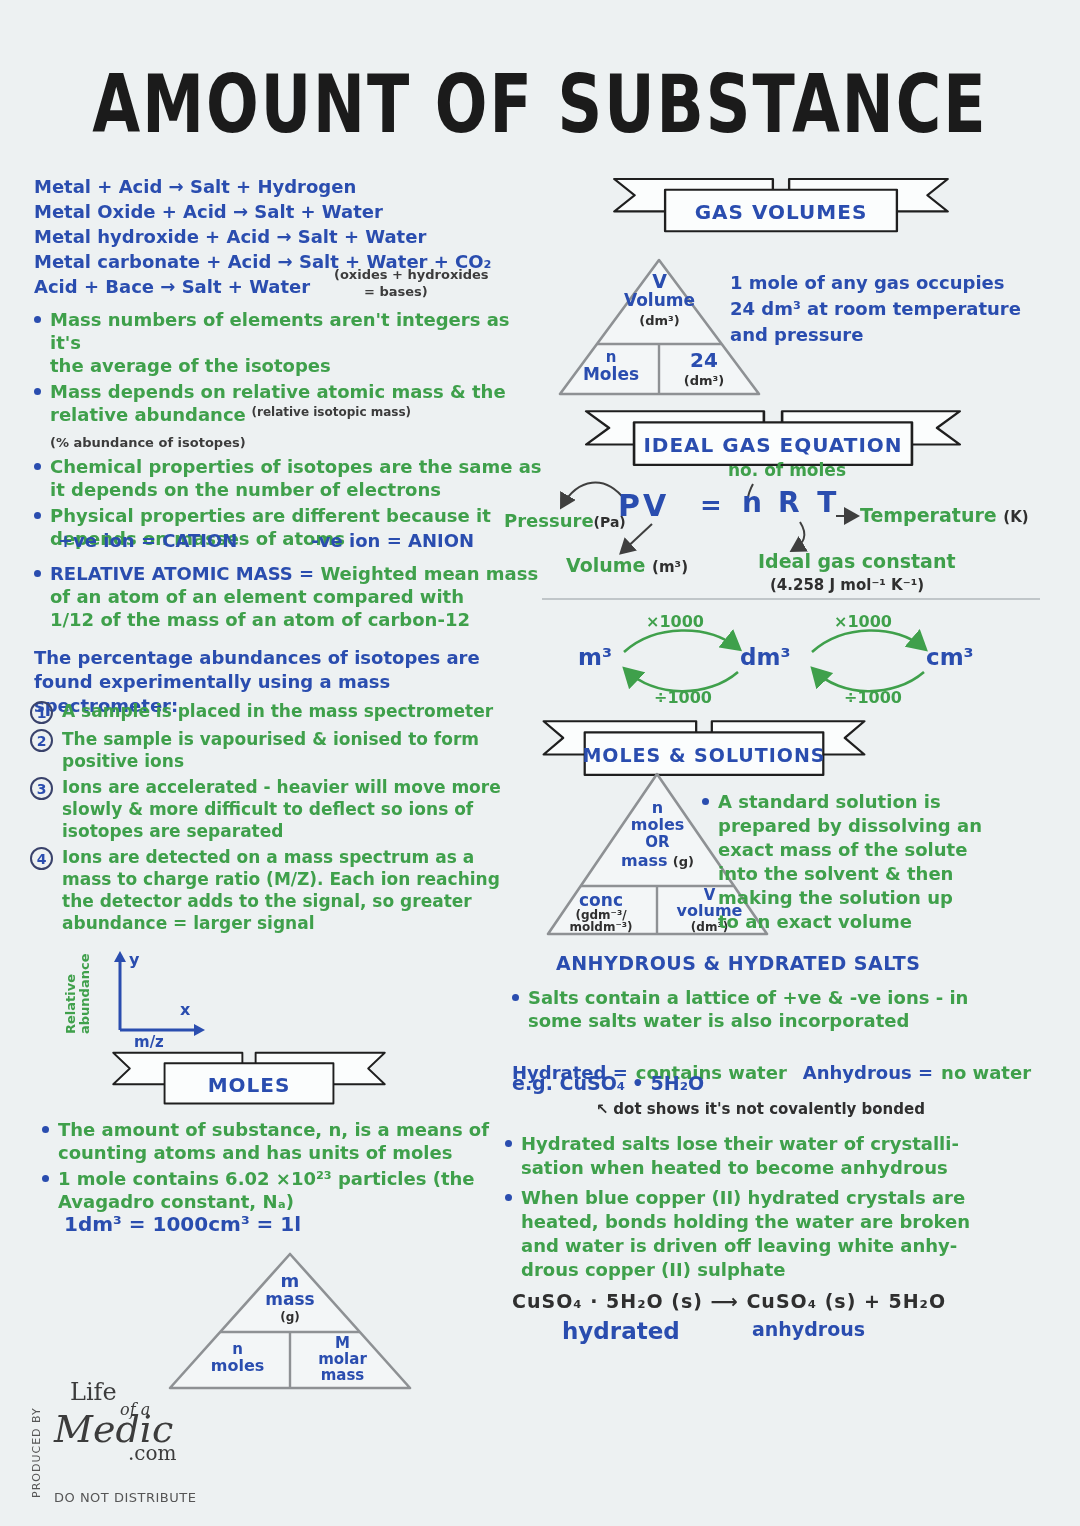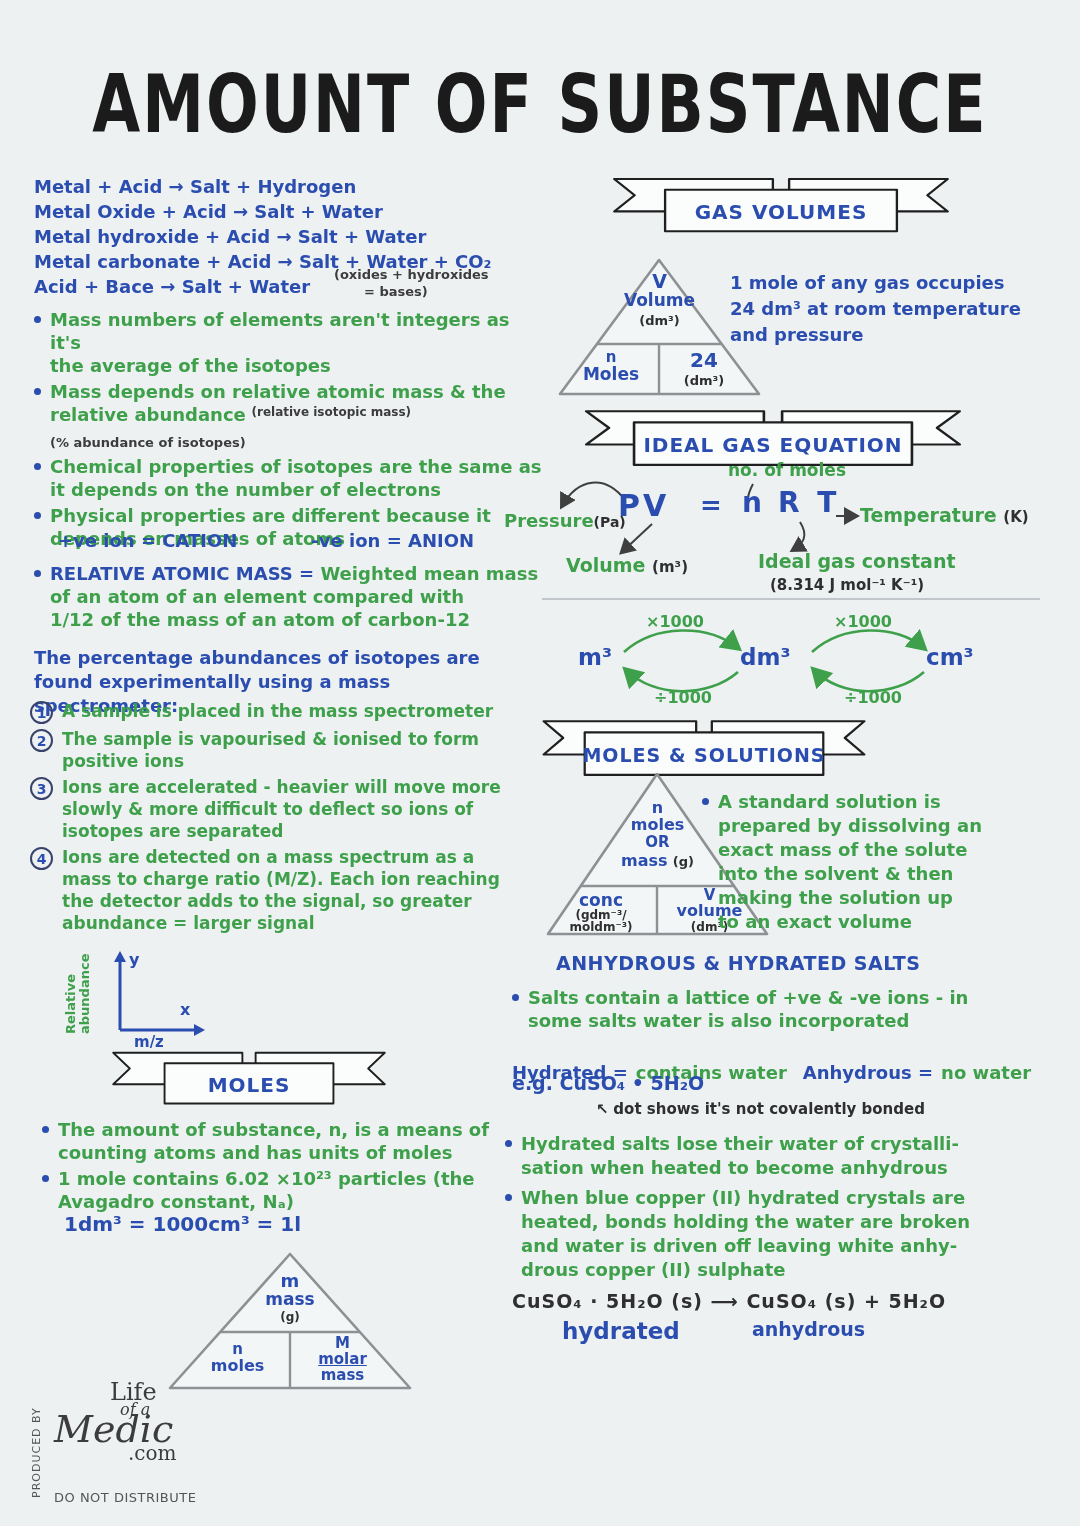--- a/index.html
+++ b/index.html
@@ -191,28 +191,28 @@
       <path class="tline" d="M130 8 L250 142 L10 142 Z"></path>
       <line class="iline" x1="60" y1="86" x2="200" y2="86"></line>
       <line class="iline" x1="130" y1="86" x2="130" y2="142"></line>
     </svg>
     <span class="t b" style="left:0;right:0;top:26px;font-size:18px;">m</span>
     <span class="t b" style="left:0;right:0;top:45px;font-size:17px;">mass</span>
     <span class="t d" style="left:0;right:0;top:65px;font-size:12px;">(g)</span>
     <span class="t b" style="left:30px;width:95px;top:96px;font-size:15px;">n</span>
     <span class="t b" style="left:30px;width:95px;top:112px;font-size:16px;">moles</span>
     <span class="t b" style="left:135px;width:95px;top:90px;font-size:15px;">M</span>
-    <span class="t b" style="left:135px;width:95px;top:106px;font-size:15px;text-decoration:underline;">molar</span>
+    <span class="t b" style="left:135px;width:95px;top:106px;font-size:15px;">molar</span>
     <span class="t b" style="left:135px;width:95px;top:122px;font-size:15px;">mass</span>
   </div>
 
   <div id="footer" class="abs" style="left:30px;top:1378px;width:210px;height:140px;">
     <span class="abs" style="left:0;top:8px;height:112px;writing-mode:vertical-rl;transform:rotate(180deg);font-size:11px;letter-spacing:1px;color:#555;">PRODUCED BY</span>
     <div class="abs serif" style="left:24px;top:0;">
-      <div style="margin-left:56px;font-size:24px;">Life</div>
+      <div style="margin-left:16px;font-size:24px;">Life</div>
       <div style="margin-left:66px;font-size:16px;font-style:italic;margin-top:-6px;">of a</div>
       <div style="font-size:38px;font-style:italic;margin-top:-12px;">Medic</div>
       <div style="margin-left:74px;font-size:20px;margin-top:-10px;">.com</div>
     </div>
     <div class="abs" style="left:24px;top:112px;font-size:13px;letter-spacing:0.5px;color:#555;">DO NOT DISTRIBUTE</div>
   </div>
 
   <div class="banner" style="left:598px;top:170px;width:366px;height:72px;">
     <svg viewBox="0 0 360 80" preserveAspectRatio="none">
       <path class="ribbon" d="M16 10 L172 10 L172 46 L16 46 L36 28 Z"></path>
@@ -265,21 +265,21 @@
     </svg>
     <span class="pvtxt g" style="left:4px;top:50px;font-size:18px;"><span>Pressure</span><span class="d" style="font-size:14px;">(Pa)</span></span>
     <span class="pvtxt b" style="left:118px;top:28px;font-size:30px;letter-spacing:3px;">PV</span>
     <span class="pvtxt b" style="left:200px;top:30px;font-size:26px;">=</span>
     <span class="pvtxt b" style="left:242px;top:26px;font-size:28px;">n</span>
     <span class="pvtxt b" style="left:278px;top:26px;font-size:28px;letter-spacing:4px;">R T</span>
     <span class="pvtxt g" style="left:228px;top:0;font-size:17px;">no. of moles</span>
     <span class="pvtxt g" style="left:360px;top:44px;font-size:19px;"><span>Temperature</span> <span class="d" style="font-size:15px;">(K)</span></span>
     <span class="pvtxt g" style="left:66px;top:94px;font-size:19px;"><span>Volume</span> <span class="d" style="font-size:15px;">(m³)</span></span>
     <span class="pvtxt g" style="left:258px;top:90px;font-size:19px;">Ideal gas constant</span>
-    <span class="pvtxt d" style="left:270px;top:116px;font-size:15px;">(8.314 J mol⁻¹ K⁻¹)</span>
+    <span class="pvtxt d" style="left:270px;top:116px;font-size:15px;">(4.258 J mol⁻¹ K⁻¹)</span>
   </div>
 
   <div class="abs divider" style="left:542px;top:598px;width:498px;"></div>
 
   <div class="abs" style="left:560px;top:612px;width:470px;height:95px;">
     <svg class="abs" style="left:0;top:0;" width="470" height="95">
       <defs>
         <marker id="ahgr" markerWidth="9" markerHeight="9" refX="6" refY="4.5" orient="auto">
           <path d="M0,0 L8,4.5 L0,9 Z" fill="#3fa04b"></path>
         </marker>

